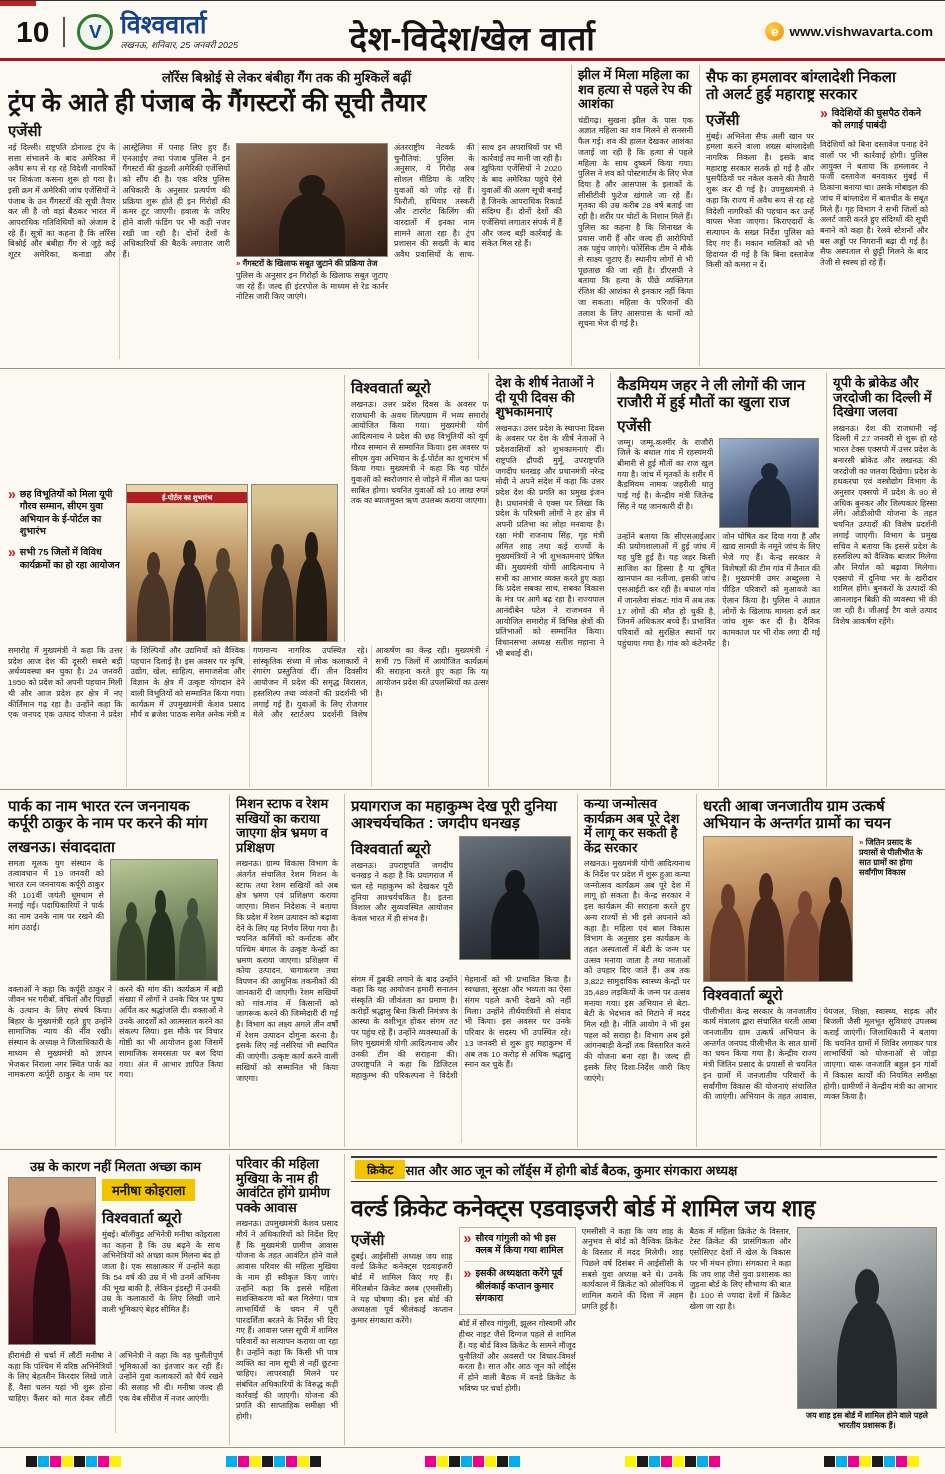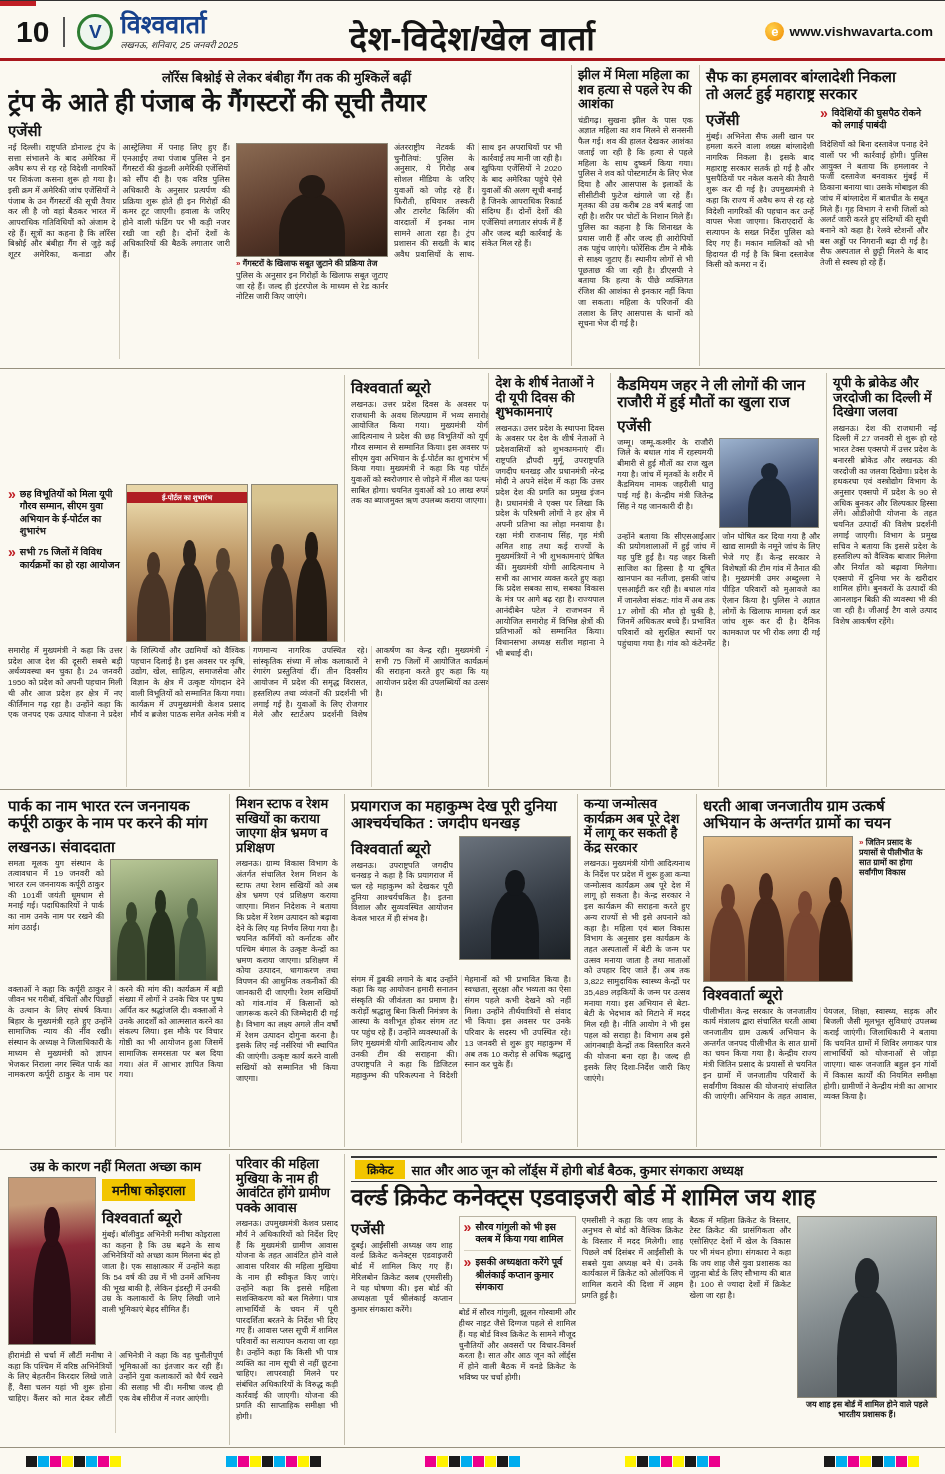--- a/index.html
+++ b/index.html
@@ -59,21 +59,21 @@
 
   
   .feat{display:grid;grid-template-columns:112px 212px 146px;column-gap:6px;row-gap:4px}
   .f-head{grid-column:1/3;grid-row:1;font-size:30px;font-weight:bold;line-height:1.15;padding-top:6px}
   .f-side{grid-column:3;grid-row:1/3;border-left:1px solid #c4bfae;padding-left:6px}
   .f-bullets{grid-column:1;grid-row:2;padding-top:4px}
   .f-photos{grid-column:2;grid-row:2;display:flex;gap:3px}
   .f-body{grid-column:1/4;grid-row:3}
 
   
-  .strap{display:flex;align-items:center;gap:6px;border-top:2px solid #3a3a3a;border-bottom:1px solid #3a3a3a;padding:2px 4px;margin-bottom:3px}
+  .strap{display:flex;align-items:center;gap:0;border-top:2px solid #3a3a3a;border-bottom:1px solid #3a3a3a;padding:2px 4px;margin-bottom:14px}
   .slabel{background:#f2c500;font-weight:bold;font-size:11.5px;padding:2px 12px;flex:none}
   .straptxt{font-weight:bold;font-size:13px}
   .bbox{border:1px solid #b9b3a2;padding:4px 4px 0;margin-bottom:4px}
   .bbox .blt{border-bottom:1px solid #d6d1c1;padding-bottom:5px;margin-bottom:5px}
   .bbox .blt:last-child{border-bottom:none}
   .chip{display:inline-block;background:#f2c500;font-weight:bold;font-size:13px;padding:2px 10px;margin:2px 0 4px}
 
   
   .cmyk{display:flex;justify-content:space-between;align-items:center;height:26px;padding:0 26px}
   .grp{display:flex;gap:1px}

